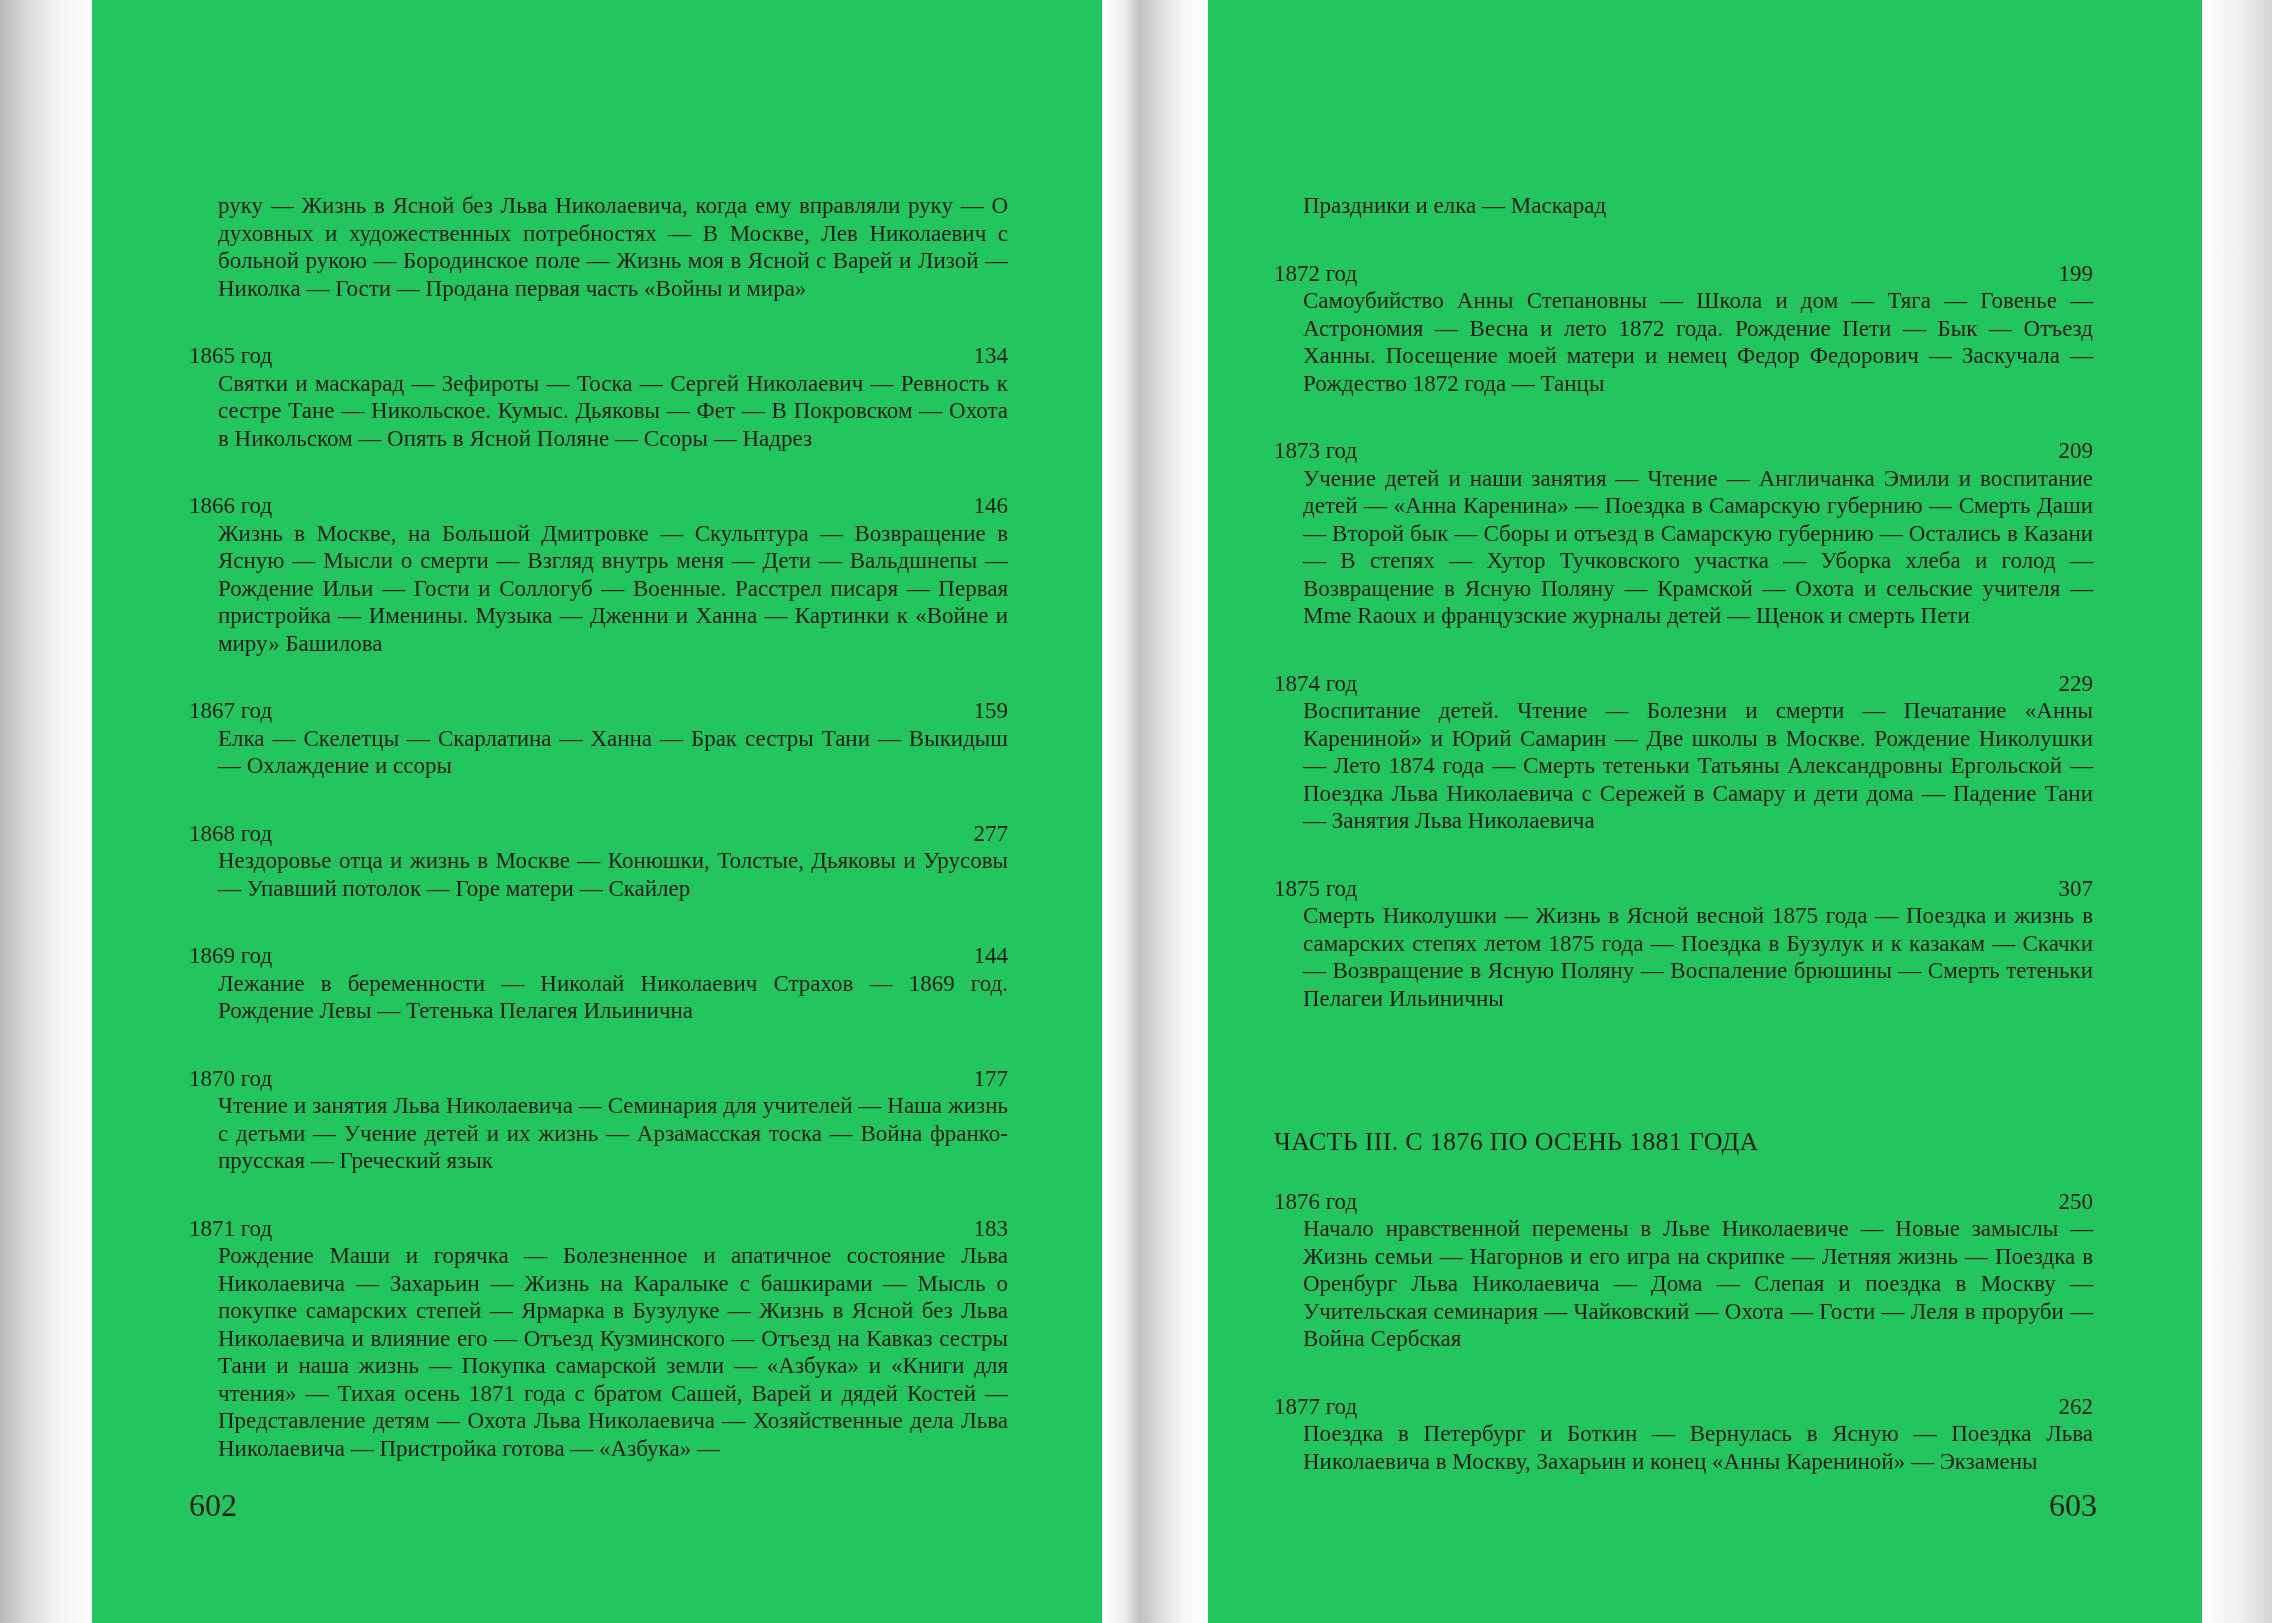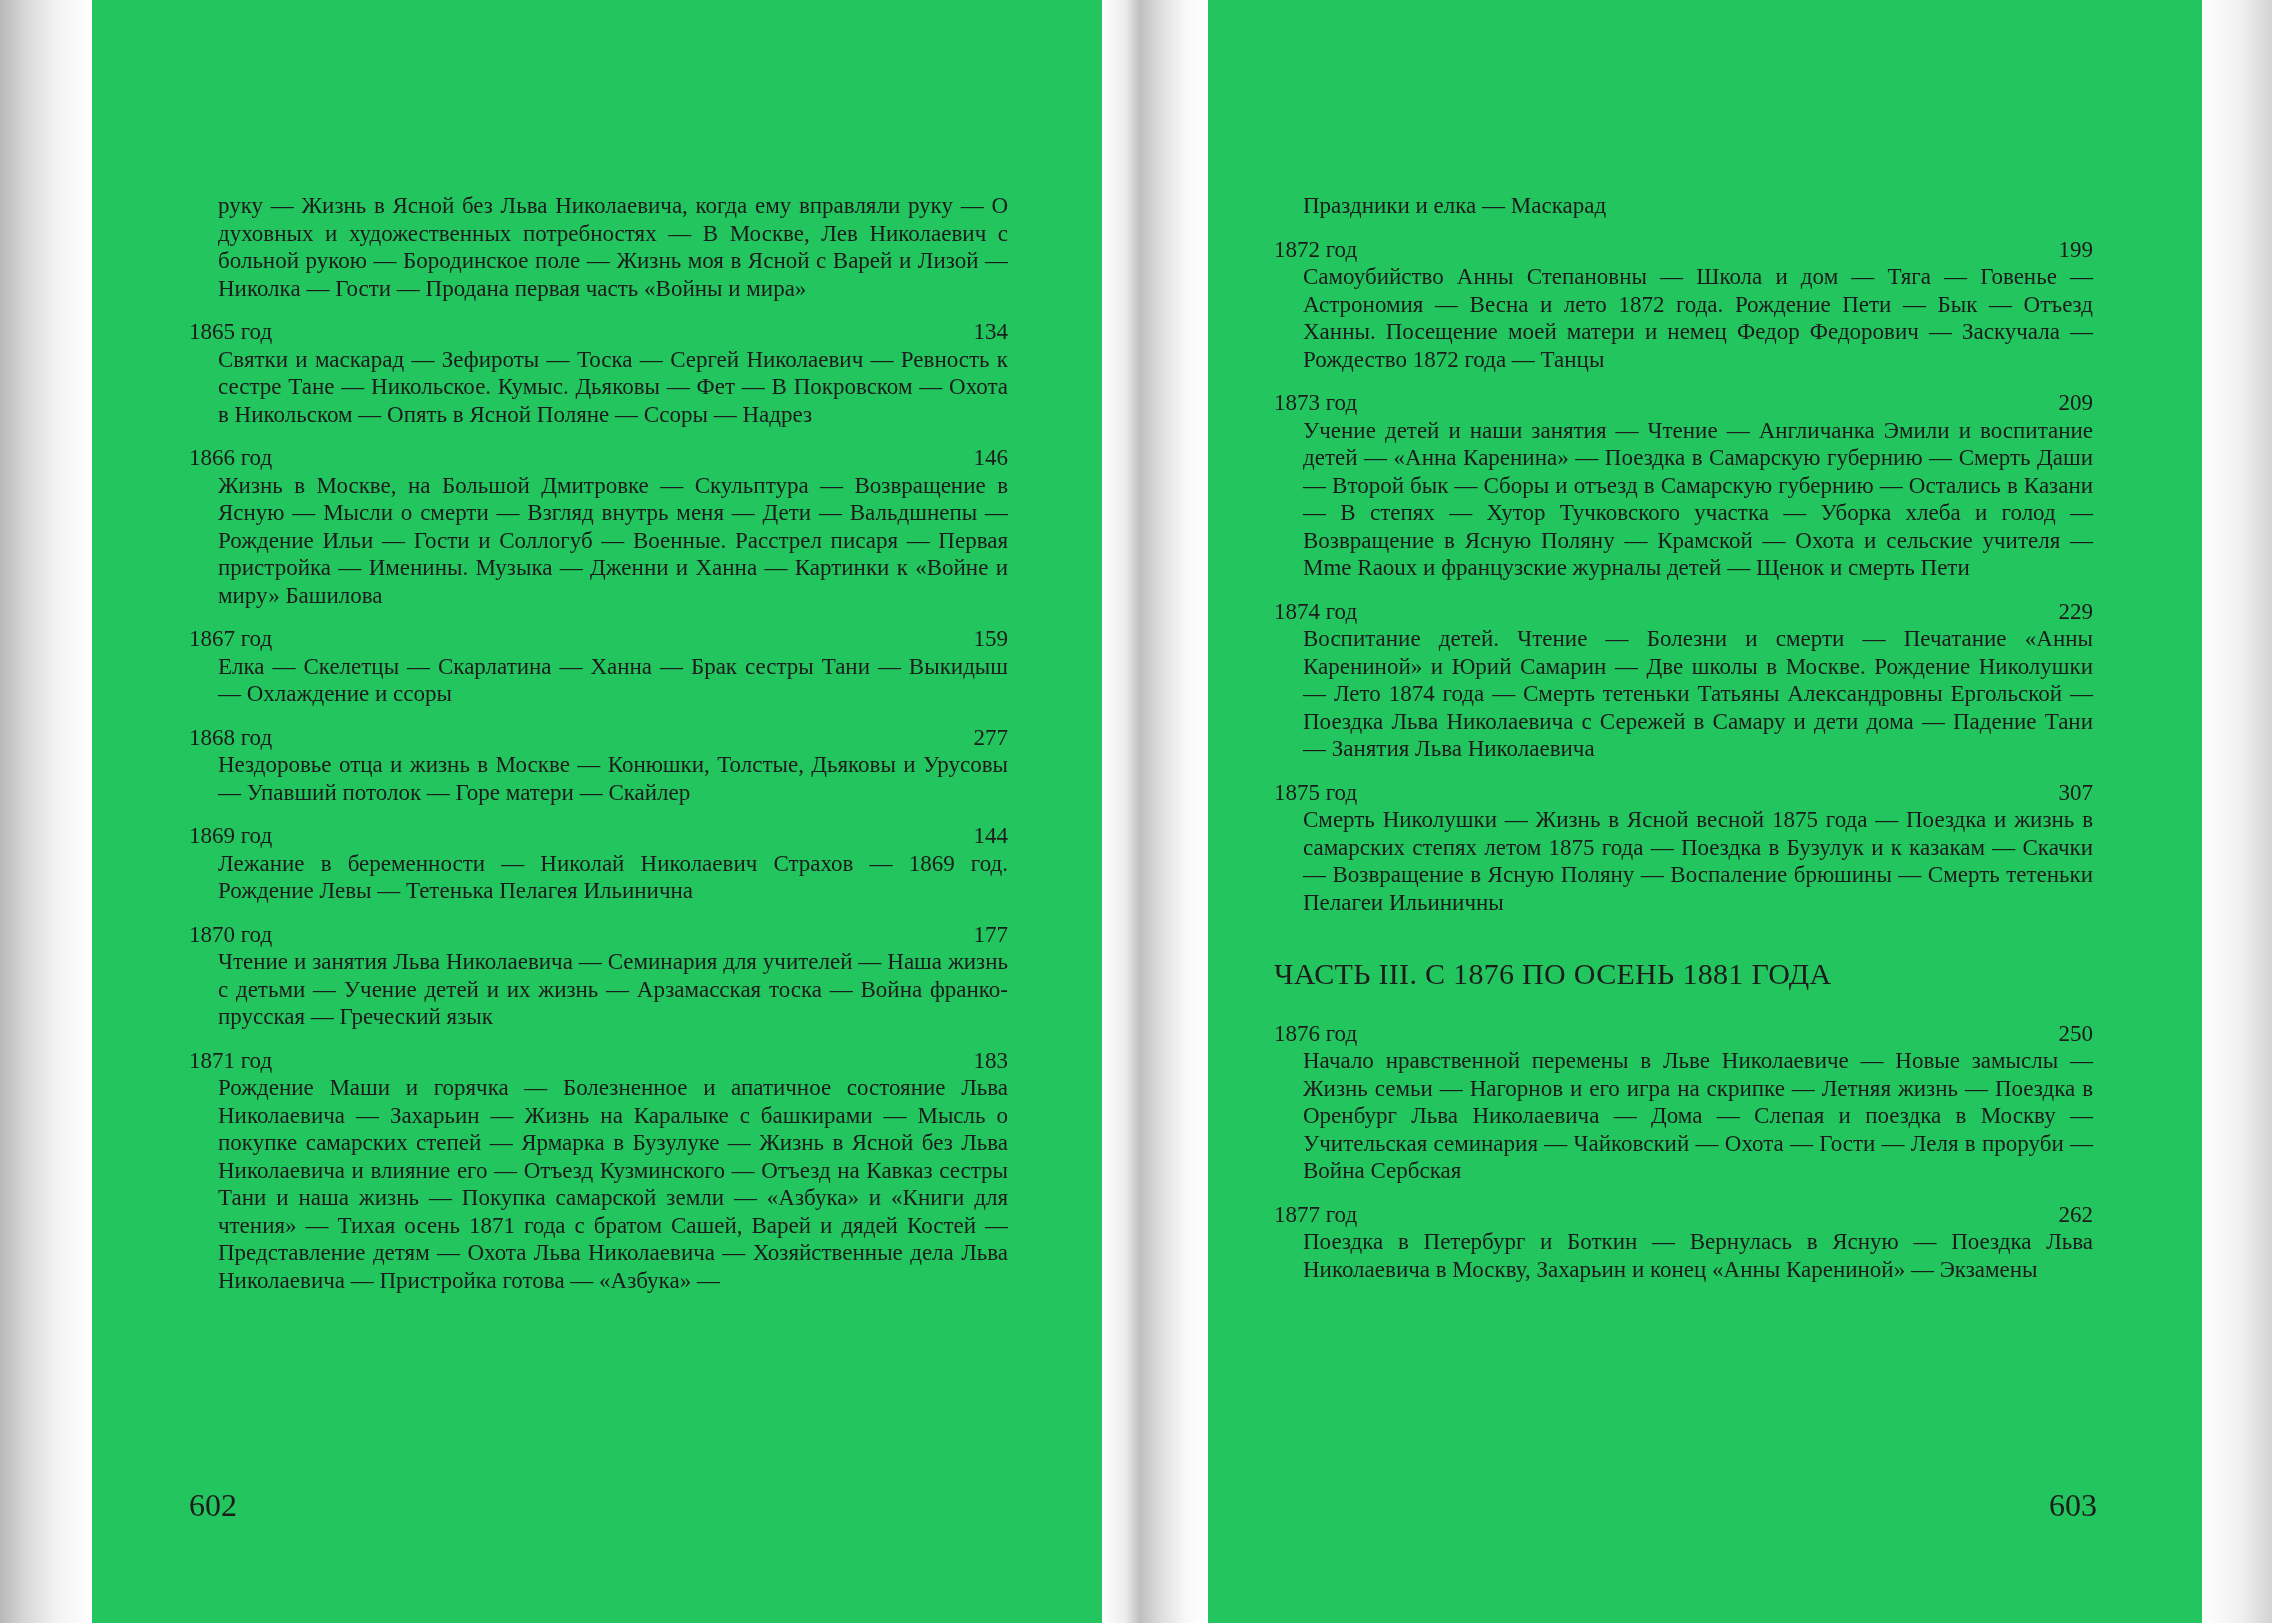--- a/index.html
+++ b/index.html
@@ -41,35 +41,35 @@
     font-size: 23px;
     line-height: 27.5px;
   }
   .page-col.left  { left: 189px; }
   .page-col.right { left: 1274px; }
 
   .continuation {
     margin: 0 0 0 29px;
     text-align: justify;
   }
-  .toc-entry { margin-top: 16px; }
+  .toc-entry { margin-top: 40px; }
   .entry-head {
     display: flex;
     justify-content: space-between;
     align-items: baseline;
   }
   .entry-year { white-space: nowrap; }
   .entry-page { white-space: nowrap; }
   .entry-text {
     margin: 0 0 0 29px;
     text-align: justify;
   }
   .part-header {
-    margin-top: 44px;
-    font-size: 30px;
+    margin-top: 116px;
+    font-size: 26px;
     letter-spacing: 0.3px;
   }
   .part-header + .toc-entry { margin-top: 32px; }
 
   .folio {
     position: absolute;
     top: 1492px;
     font-size: 32px;
     line-height: 27.5px;
   }

